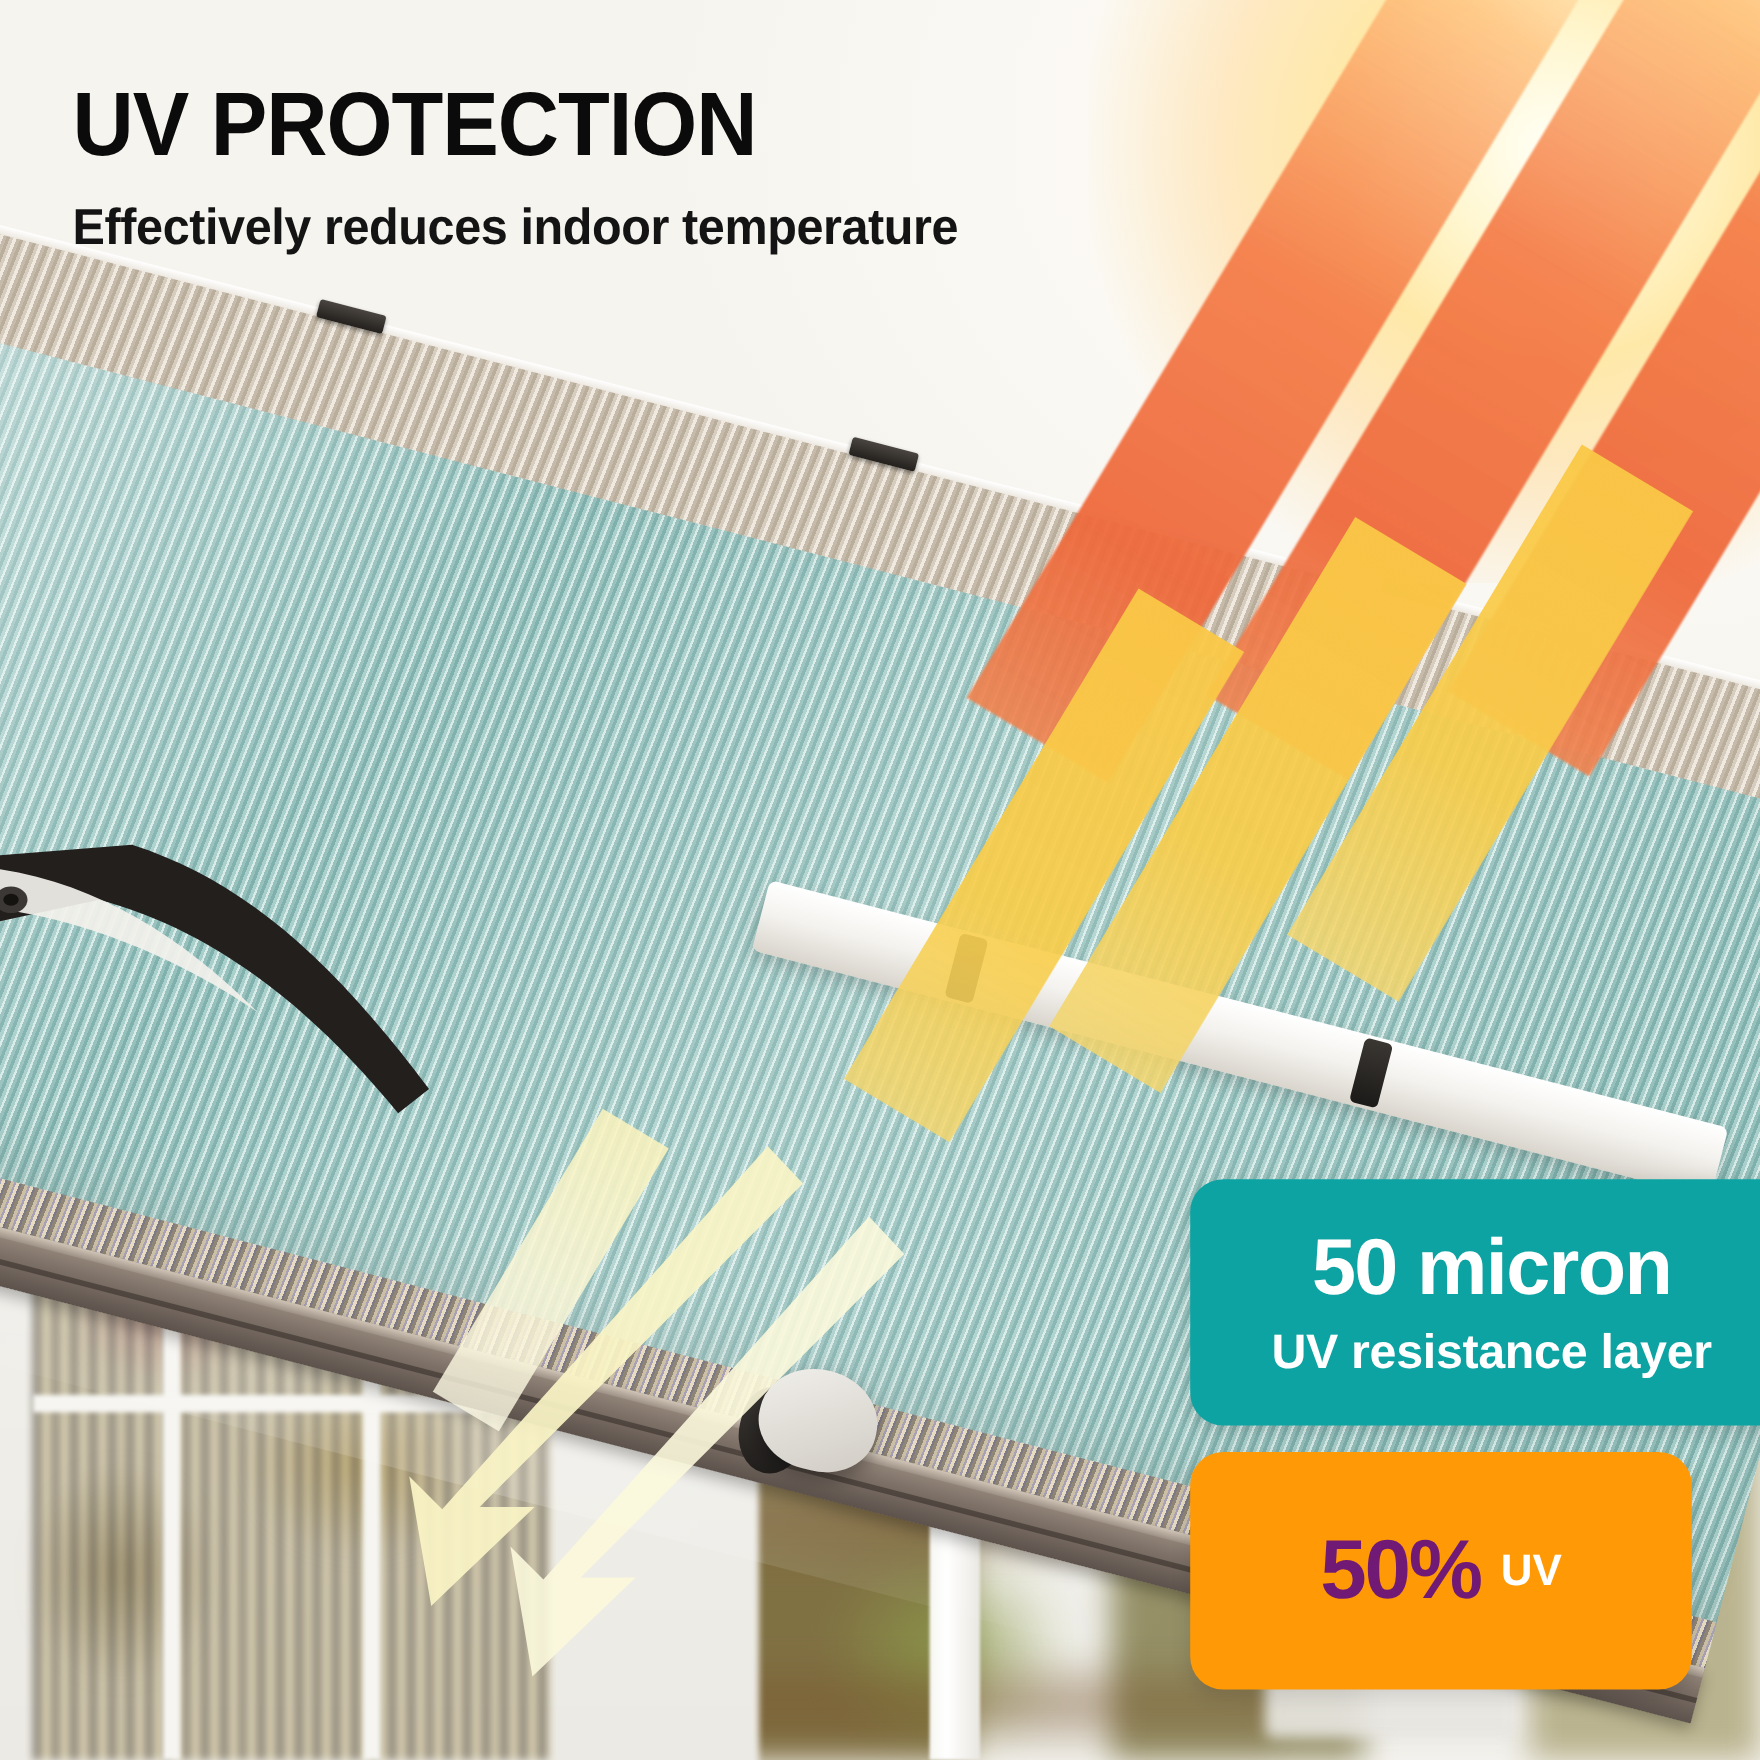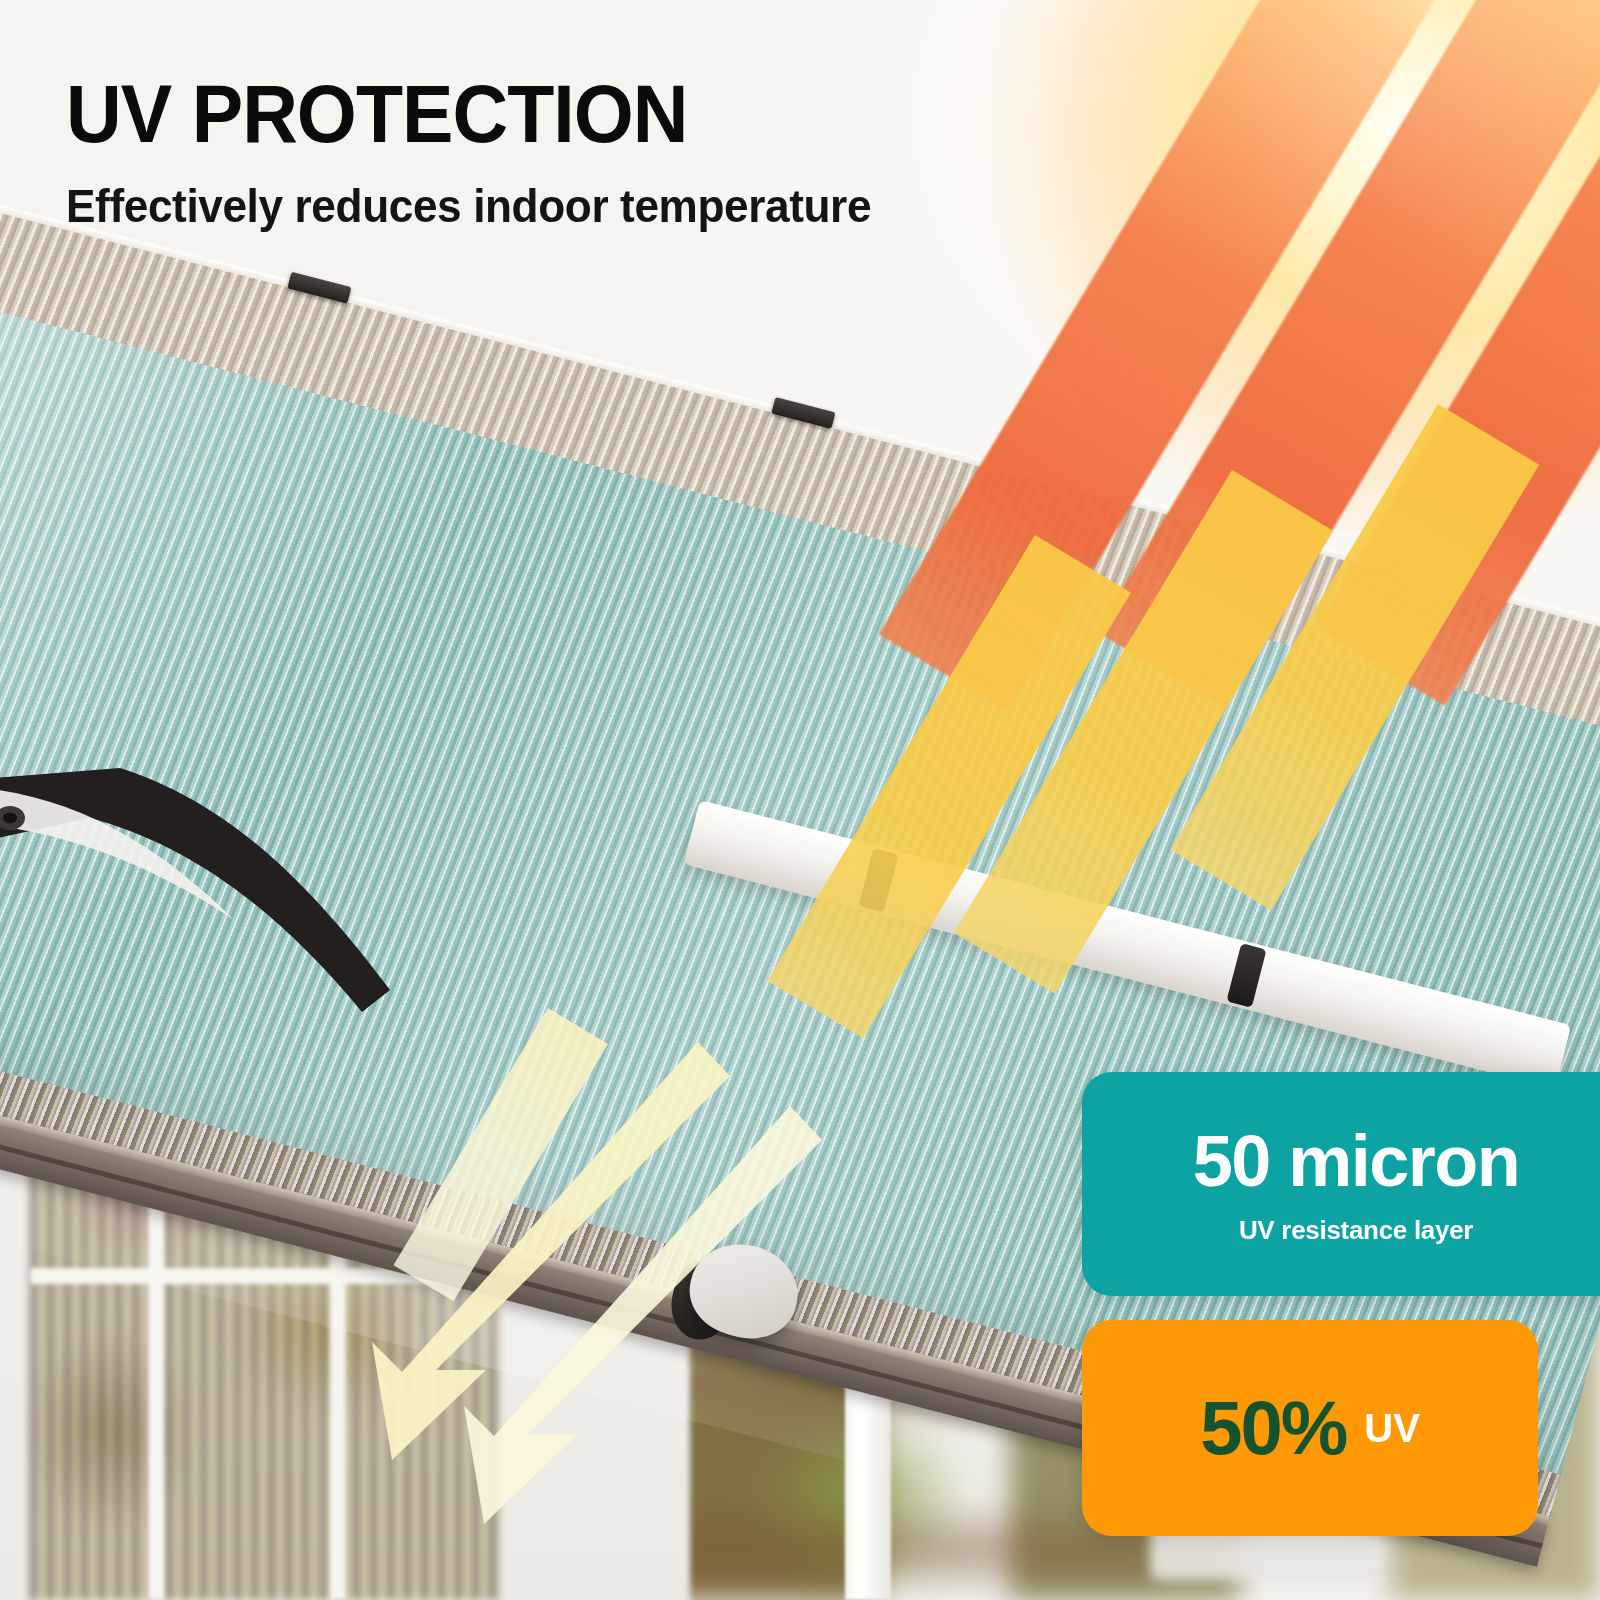--- a/index.html
+++ b/index.html
@@ -253,31 +253,31 @@
     left:1082px;top:1072px;width:548px;height:224px;
     background:#0da3a2;
     display:flex;flex-direction:column;align-items:center;justify-content:center;
     box-shadow:0 6px 18px rgba(0,0,0,.12);
   }
   .badge-teal .b-main{
     color:#ffffff;font-weight:bold;font-size:72px;line-height:1;
     letter-spacing:-1.5px;
   }
   .badge-teal .b-sub{
-    color:#ffffff;font-weight:bold;font-size:26px;line-height:1;
+    color:#ffffff;font-weight:bold;font-size:44px;line-height:1;
     margin-top:20px;letter-spacing:-.3px;
   }
   .badge-orange{
     left:1082px;top:1320px;width:456px;height:216px;
     background:#ff9a06;
     display:flex;align-items:center;justify-content:center;
     box-shadow:0 6px 18px rgba(0,0,0,.12);
   }
   .badge-orange .o-main{
-    color:#14532d;font-weight:bold;font-size:76px;line-height:1;letter-spacing:-2px;
+    color:#701a75;font-weight:bold;font-size:76px;line-height:1;letter-spacing:-2px;
   }
   .badge-orange .o-sub{
     color:#ffffff;font-weight:bold;font-size:40px;line-height:1;
     margin-left:18px;letter-spacing:0px;
   }
 </style>
 </head>
 <body>
 
 <div id="stage">

